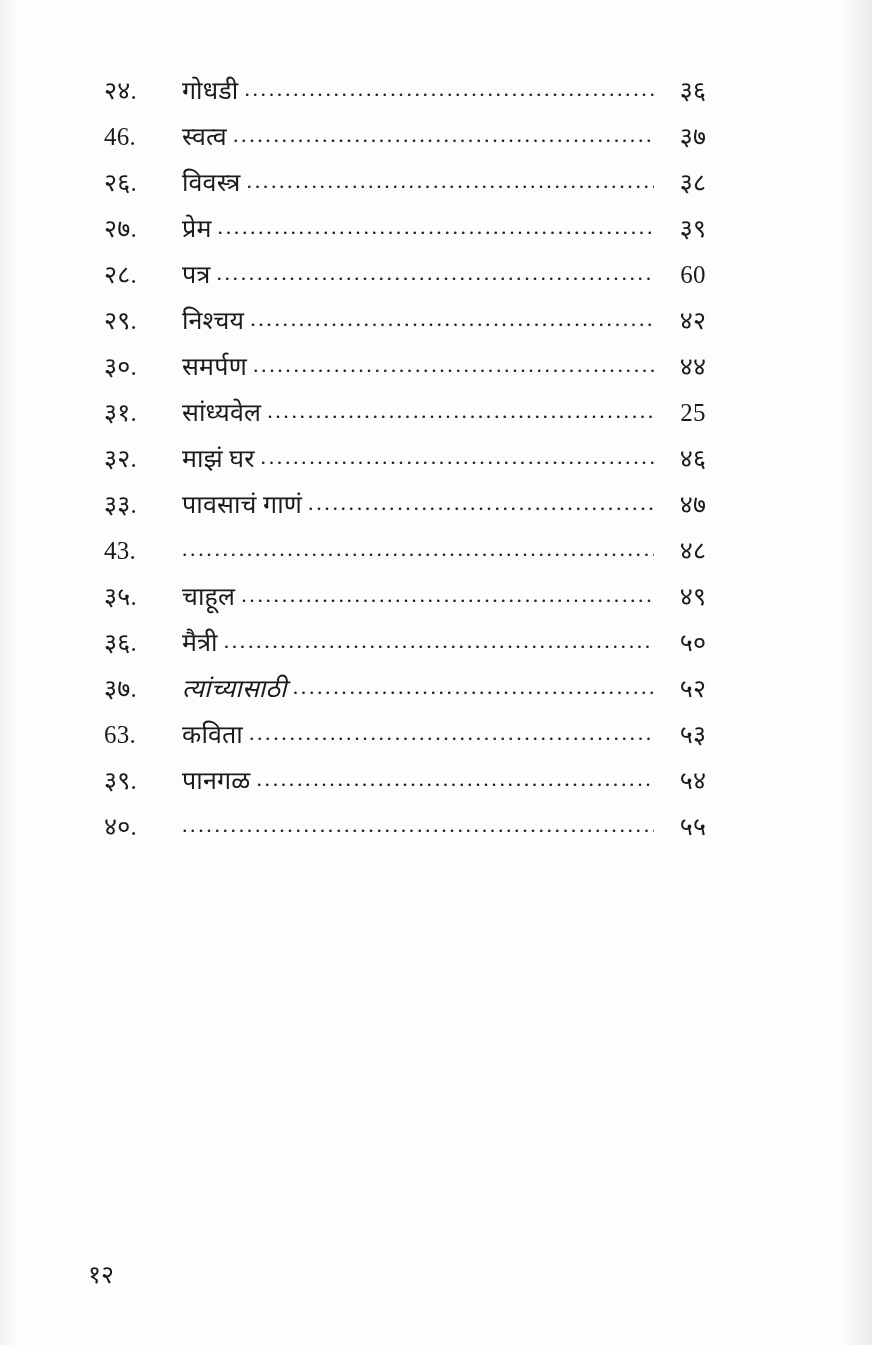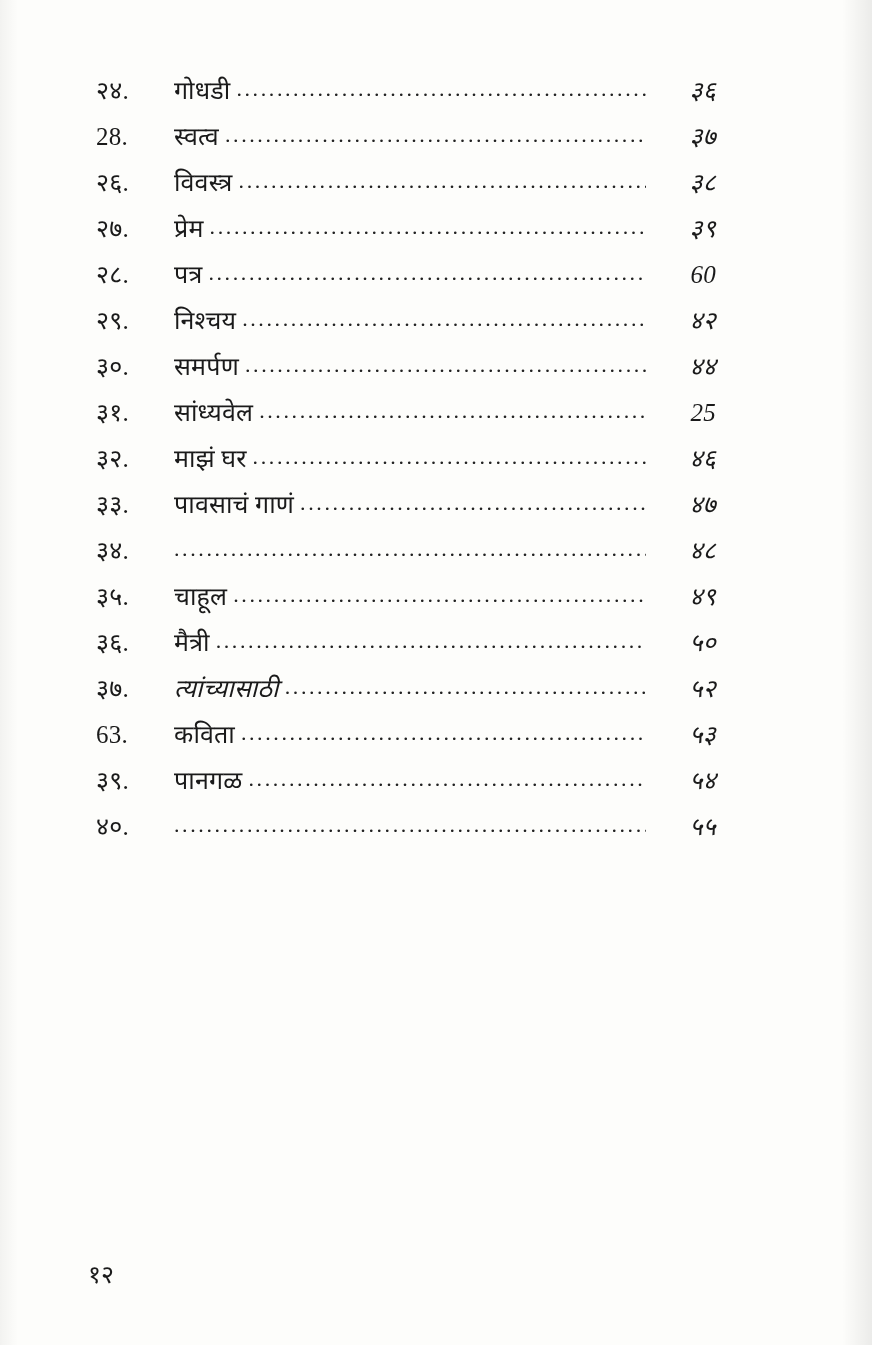--- a/index.html
+++ b/index.html
@@ -35,21 +35,21 @@
     top: 0;
     left: 0;
     width: 18px;
     height: 100%;
     background: linear-gradient(to left, rgba(0,0,0,0.0), rgba(0,0,0,0.045));
     pointer-events: none;
   }
   .toc {
     position: absolute;
     top: 72px;
-    left: 96px;
+    left: 104px;
     width: 620px;
   }
   .toc-row {
     display: flex;
     align-items: baseline;
     height: 46px;
     font-size: 25px;
     color: #1a1a1a;
     letter-spacing: 0.2px;
   }
@@ -68,24 +68,23 @@
     overflow: hidden;
     white-space: nowrap;
     color: #222;
     font-size: 22px;
     letter-spacing: 2.6px;
     transform: translateY(-3px);
   }
   .toc-page {
     width: 62px;
     flex: 0 0 62px;
-    text-align: right;
+    text-align: center;
     white-space: nowrap;
     padding-left: 8px;
-    font-style: italic;
   }
   .italic .toc-title {
     font-style: italic;
     text-align: center;
   }
   .folio {
     position: absolute;
     left: 88px;
     bottom: 55px;
     font-size: 25px;
@@ -100,21 +99,21 @@
   <div class="page-edge-right"></div>
 
   <div class="toc" id="toc-list">
       <div class="toc-row">
         <span class="toc-num">२४.</span>
         <span class="toc-title">गोधडी</span>
         <span class="toc-dots">.......................................................................................................</span>
         <span class="toc-page">३६</span>
       </div>
       <div class="toc-row">
-        <span class="toc-num">28.</span>
+        <span class="toc-num">46.</span>
         <span class="toc-title">स्वत्व</span>
         <span class="toc-dots">.......................................................................................................</span>
         <span class="toc-page">३७</span>
       </div>
       <div class="toc-row">
         <span class="toc-num">२६.</span>
         <span class="toc-title">विवस्त्र</span>
         <span class="toc-dots">.......................................................................................................</span>
         <span class="toc-page">३८</span>
       </div>
@@ -154,21 +153,21 @@
         <span class="toc-dots">.......................................................................................................</span>
         <span class="toc-page">४६</span>
       </div>
       <div class="toc-row">
         <span class="toc-num">३३.</span>
         <span class="toc-title">पावसाचं गाणं</span>
         <span class="toc-dots">.......................................................................................................</span>
         <span class="toc-page">४७</span>
       </div>
       <div class="toc-row">
-        <span class="toc-num">३४.</span>
+        <span class="toc-num">43.</span>
         <span class="toc-dots">.......................................................................................................</span>
         <span class="toc-page">४८</span>
       </div>
       <div class="toc-row">
         <span class="toc-num">३५.</span>
         <span class="toc-title">चाहूल</span>
         <span class="toc-dots">.......................................................................................................</span>
         <span class="toc-page">४९</span>
       </div>
       <div class="toc-row">

